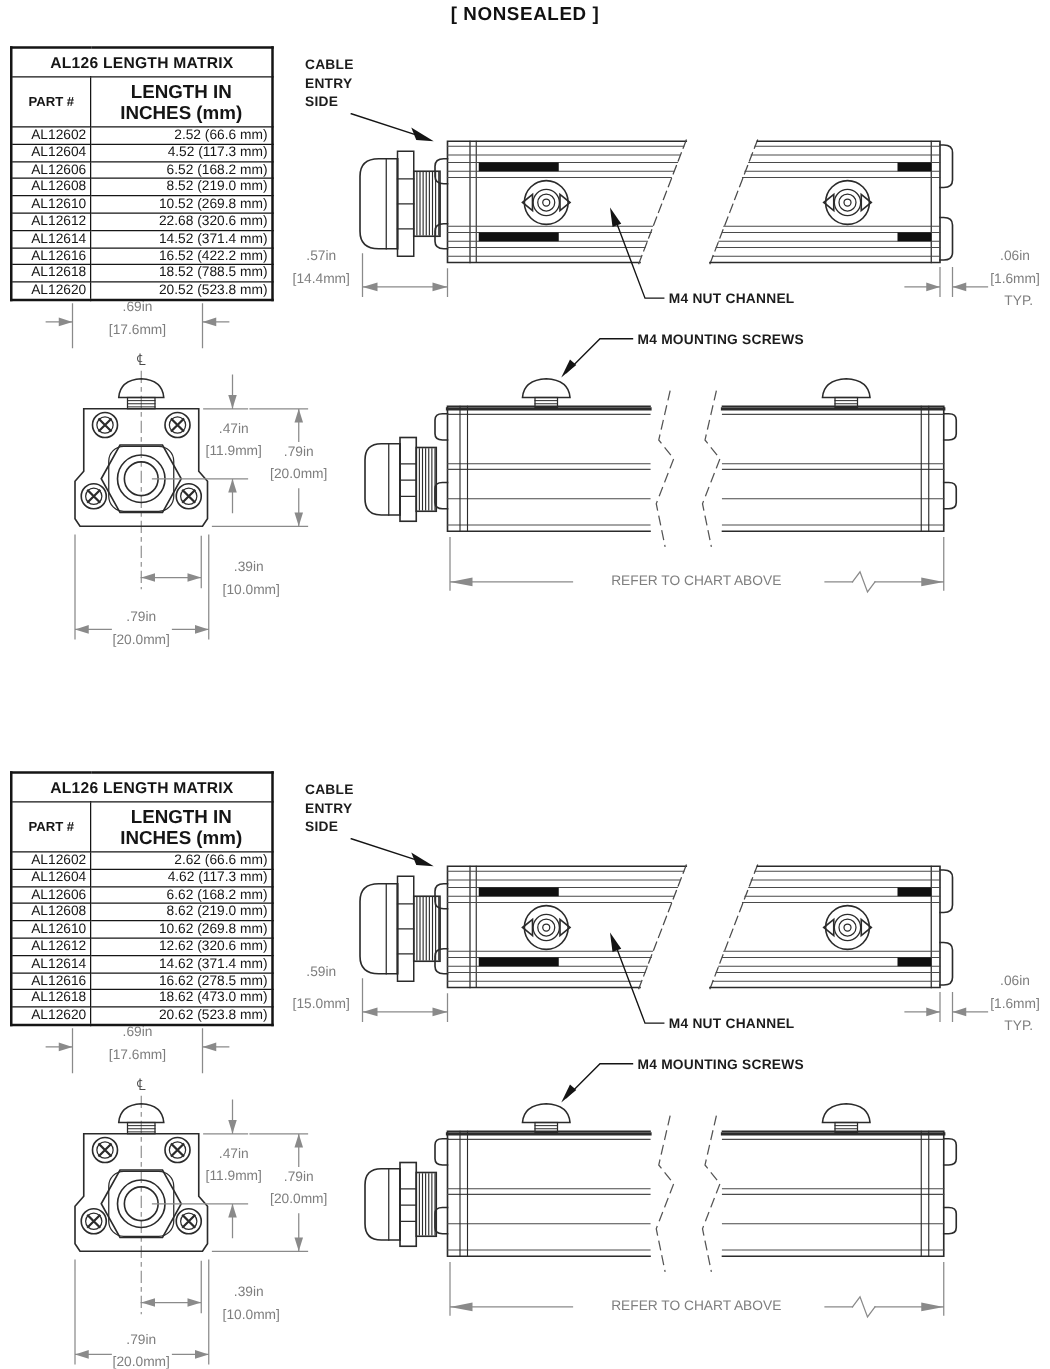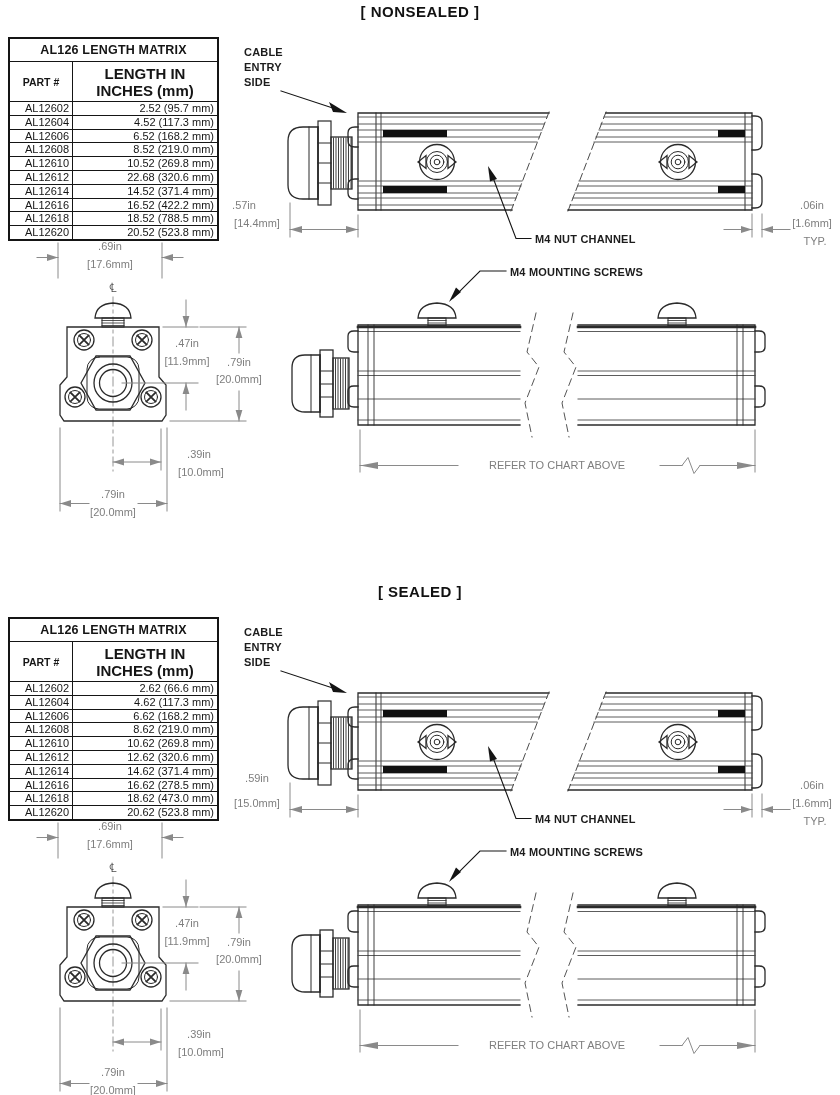--- a/index.html
+++ b/index.html
@@ -221,21 +221,21 @@
     <tbody>
       <tr>
           <td class="tt" colspan="2">AL126 LENGTH MATRIX</td>
         </tr>
       <tr>
         <th class="c1">PART #</th>
         <th class="c2">LENGTH IN INCHES (mm)</th>
       </tr>
       <tr>
           <td class="cell">AL12602</td>
-          <td class="cell">2.52 (95.7 mm)</td>
+          <td class="cell">2.52 (66.6 mm)</td>
         </tr>
       <tr>
           <td class="cell">AL12604</td>
           <td class="cell">4.52 (117.3 mm)</td>
         </tr>
       <tr>
           <td class="cell">AL12606</td>
           <td class="cell">6.52 (168.2 mm)</td>
         </tr>
       <tr>
@@ -271,21 +271,21 @@
 
   <div class="lbl" style="left:244px;top:45px">
     <div>CABLE</div>
     <div>ENTRY</div>
     <div>SIDE</div>
   </div>
   <span class="lbl" style="left:535px;top:232px">M4 NUT CHANNEL</span>
   <span class="lbl" style="left:510px;top:265px">M4 MOUNTING SCREWS</span>
   <span class="dim ctr" style="left:557px;top:459px">REFER TO CHART ABOVE</span>
 
-  <span class="dim ctr" style="left:244px;top:199px">.57in</span>
+  <span class="dim ctr" style="left:257px;top:199px">.57in</span>
   <span class="dim ctr" style="left:257px;top:217px">[14.4mm]</span>
   <span class="dim ctr" style="left:812px;top:199px">.06in</span>
   <span class="dim ctr" style="left:812px;top:217px">[1.6mm]</span>
   <span class="dim ctr" style="left:815px;top:235px">TYP.</span>
   <span class="dim ctr" style="left:110px;top:240px">.69in</span>
   <span class="dim ctr" style="left:110px;top:258px">[17.6mm]</span>
   <span class="dim ctr cl" style="left:113px;top:281px">℄</span>
   <span class="dim ctr" style="left:187px;top:337px">.47in</span>
   <span class="dim ctr" style="left:187px;top:355px">[11.9mm]</span>
   <span class="dim ctr" style="left:239px;top:356px">.79in</span>
@@ -295,21 +295,20 @@
   <span class="dim ctr" style="left:113px;top:488px">.79in</span>
   <span class="dim ctr" style="left:113px;top:506px">[20.0mm]</span>
 </section>
 
 <section class="panel" style="top:580px">
 
   <svg class="art" width="840" height="560" viewBox="0 0 840 560">
     <use href="#drawing"></use>
   </svg>
 
-  <div class="sec-title">[ SEALED ]</div>
 
   <table class="matrix">
     <tbody>
       <tr>
           <td class="tt" colspan="2">AL126 LENGTH MATRIX</td>
         </tr>
       <tr>
         <th class="c1">PART #</th>
         <th class="c2">LENGTH IN INCHES (mm)</th>
       </tr>

